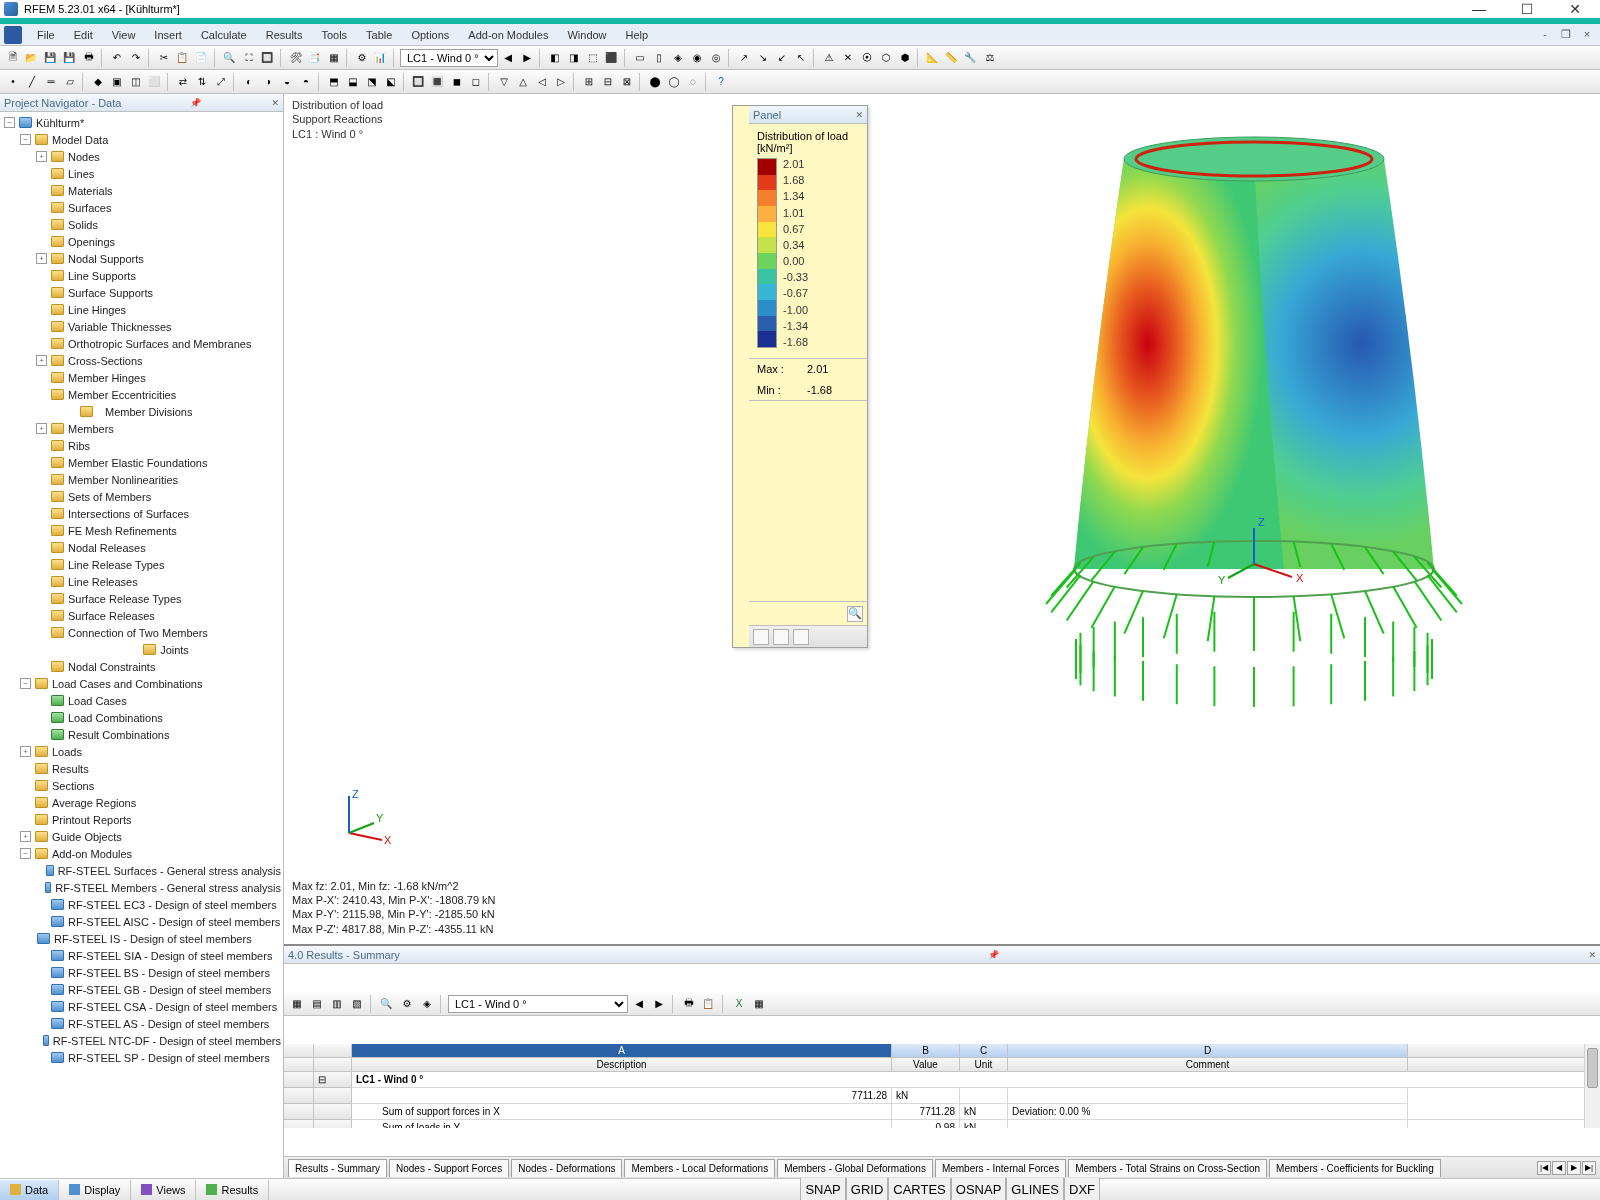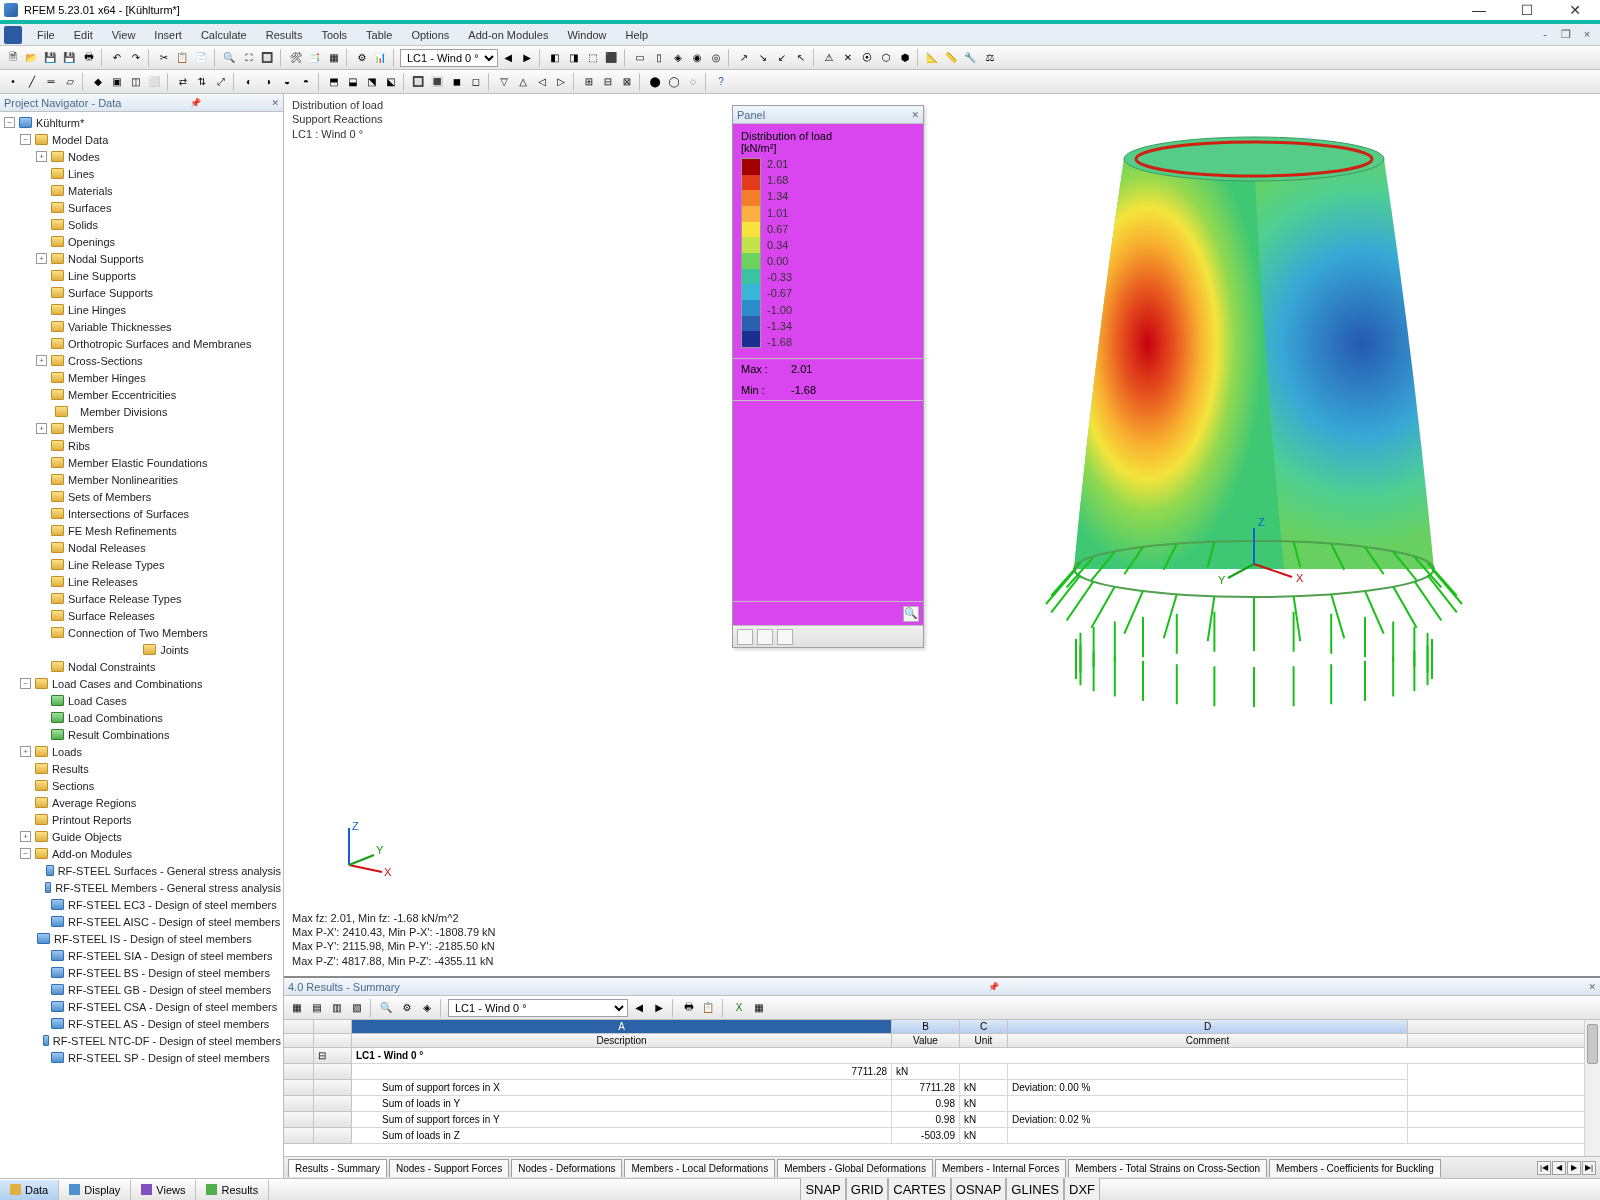--- a/index.html
+++ b/index.html
@@ -1,17 +1,17 @@
 <!DOCTYPE html>
 <html><head>
 <meta charset="utf-8">
 <style>
 * { margin: 0; padding: 0; box-sizing: border-box; font-family: "Segoe UI", Tahoma, sans-serif; font-size: 11px; }
 body { width: 1600px; height: 1200px; background: #fff; overflow: hidden; display: flex; flex-direction: column; }
-.titlebar { height: 24px; background: #fff; border-bottom: 4px solid #14b8a6; display: flex; align-items: center; padding: 0 4px; gap: 6px; }
+.titlebar { height: 24px; background: #fff; border-bottom: 6px solid #14b8a6; display: flex; align-items: center; padding: 0 4px; gap: 6px; }
 .titlebar .app-icon { width: 14px; height: 14px; background: linear-gradient(135deg,#4a90d9,#2a60a0); border-radius: 2px; }
 .titlebar .spacer { flex: 1; }
 .winbtn { width: 42px; height: 24px; display: flex; align-items: center; justify-content: center; color: #333; font-size: 14px; }
 .menubar { height: 22px; background: #e8eef6; display: flex; align-items: center; padding: 0 4px; gap: 3px; border-bottom: 1px solid #c5c5c5;}
 .menu-icon { width: 18px; height: 18px; background: #2c5aa0; border-radius: 2px; margin-right: 4px;}
 .menu-item { padding: 2px 8px; color: #333; }
 .menu-spacer { flex:1; }
 .mdi-btn { width: 18px; height: 14px; color:#555; text-align:center; font-size:11px;}
 .toolbar-row { height: 24px; background: linear-gradient(#fdfdfd,#e6e6e6); border-bottom: 1px solid #c0c0c0; display: flex; align-items: center; padding: 0 4px; gap: 1px; }
 .tbtn { width: 18px; height: 18px; border: 1px solid transparent; border-radius: 2px; display:flex; align-items:center; justify-content:center; font-size:10px; }
@@ -24,36 +24,36 @@
 .tree { flex:1; overflow-y:scroll; overflow-x:hidden; padding: 2px 0; }
 .tree-item { display:flex; align-items:center; gap:4px; padding:0 2px; height:17px; white-space:nowrap; color:#222;}
 .twisty { width:11px; height:11px; display:flex; align-items:center; justify-content:center; font-size:8px; color:#666; border:1px solid #999; background:#fff;}
 .twisty.empty { border:none; background:none;}
 .node-icon { width:13px; height:11px; background: linear-gradient(#fce08a,#e0b040); border:1px solid #c09020; border-radius:1px;}
 .node-icon.blue { background: linear-gradient(#a0c8f0,#5090d0); border-color:#3070b0;}
 .node-icon.green { background: linear-gradient(#a0e0a0,#50b050); border-color:#308030;}
 .viewport { flex:1; background:#fff; display:flex; flex-direction:column; position:relative;}
 .view3d { flex:1; position:relative; background:#fff; overflow:hidden;}
 .overlay-text { font-size:10px; color:#333; line-height:1.3;}
-.panel-window { position:absolute; left:448px; top:11px; width:192px; background:#d946ef; border:1px solid #9e9e9e; box-shadow:2px 2px 3px rgba(0,0,0,.15);}
+.panel-window { position:absolute; left:448px; top:11px; width:136px; background:#fef9c3; border:1px solid #9e9e9e; box-shadow:2px 2px 3px rgba(0,0,0,.15);padding-left:16px;}
 .panel-title { height:18px; background:linear-gradient(#f0f6fc,#d8e4f0); display:flex; align-items:center; padding:0 4px; font-size:10px; color:#4a6a8a; border-bottom:1px solid #c0c0c0;}
 .panel-title .x { margin-left:auto; font-size:9px; color:#666;}
 .panel-body { padding:6px 8px; font-size:10px; }
 .legend { display:flex; gap:6px; margin:4px 0;}
 .legend-bar { width:20px; height:190px; display:flex; flex-direction:column; border:1px solid #999;}
 .legend-step { flex:1; }
 .legend-labels { display:flex; flex-direction:column; justify-content:space-between; font-size:10px; height:190px; color:#333;}
 .panel-stats { border-top:1px solid #c0c0c0; border-bottom:1px solid #c0c0c0; padding:4px 8px; font-size:10px; display:flex; flex-direction:column; gap:9px;}
 .panel-stats div { display:flex;}
 .panel-stats .lbl { width:50px;}
 .panel-tools { height:22px; background:linear-gradient(#f0f0f0,#e0e0e0); display:flex; align-items:center; padding:0 4px; gap:4px; border-top:1px solid #c0c0c0;}
 .panel-tool { width:16px; height:16px; border:1px solid #b0b0b0; background:#f8f8f8;}
 .panel-midspace { height:200px; }
 .panel-search { height:24px; display:flex; align-items:center; justify-content:flex-end; padding:0 4px; border-top:1px solid #c0c0c0;}
-.results-area { height:202px; border-top:2px solid #8a8a8a; display:flex; flex-direction:column;}
+.results-area { height:234px; border-top:2px solid #8a8a8a; display:flex; flex-direction:column;gap:28px;}
 .results-hdr { height:18px; background:linear-gradient(#f5f8fc,#dde7f2); border-bottom:1px solid #c0c0c0; display:flex; align-items:center; padding:0 4px; font-size:10px; color:#4a6a8a;}
 .results-toolbar { height:24px; background:linear-gradient(#fdfdfd,#e6e6e6); border-bottom:1px solid #c0c0c0; display:flex; align-items:center; padding:0 4px; gap:2px;}
 .results-grid { flex:1; overflow:hidden; position:relative; background:#fff;}
 .grid-colhdr { display:grid; grid-template-columns: 30px 38px 540px 68px 48px 400px 1fr; background:linear-gradient(#f8f8f8,#e4e4e4);}
 .grid-colhdr div { border-right:1px solid #c4c4c4; border-bottom:1px solid #c4c4c4; text-align:center; font-size:10px; padding:1px 2px;}
 .grid-colhdr .letter { background:linear-gradient(#dde8f8,#b6cff0); color:#000;}
 .grid-colhdr .sel { background:#2c62a8; color:#fff;}
 .grid-row { display:grid; grid-template-columns: 30px 38px 540px 68px 48px 400px 1fr;}
 .grid-row div { border-right:1px solid #d8d8d8; border-bottom:1px solid #d8d8d8; padding:0 4px; font-size:10px; height:16px; line-height:16px; overflow:hidden;}
 .grid-row .rowhdr { background:linear-gradient(#f8f8f8,#e4e4e4); border-color:#c4c4c4;}
@@ -301,21 +301,21 @@
         <div class="tree-item" style="padding-left: 36px;">
           <span class="twisty empty"></span>
           <span class="node-icon "></span>
           <span>Member Hinges</span>
         </div>
         <div class="tree-item" style="padding-left: 36px;">
           <span class="twisty empty"></span>
           <span class="node-icon "></span>
           <span>Member Eccentricities</span>
         </div>
-        <div class="tree-item" style="padding-left: 32px; gap: 12px;">
+        <div class="tree-item" style="padding-left: 57px; gap: 12px;">
           <span class="twisty empty"></span>
           <span class="node-icon "></span>
           <span>Member Divisions</span>
         </div>
         <div class="tree-item" style="padding-left: 36px;">
           <span class="twisty">+</span>
           <span class="node-icon "></span>
           <span>Members</span>
         </div>
         <div class="tree-item" style="padding-left: 36px;">

